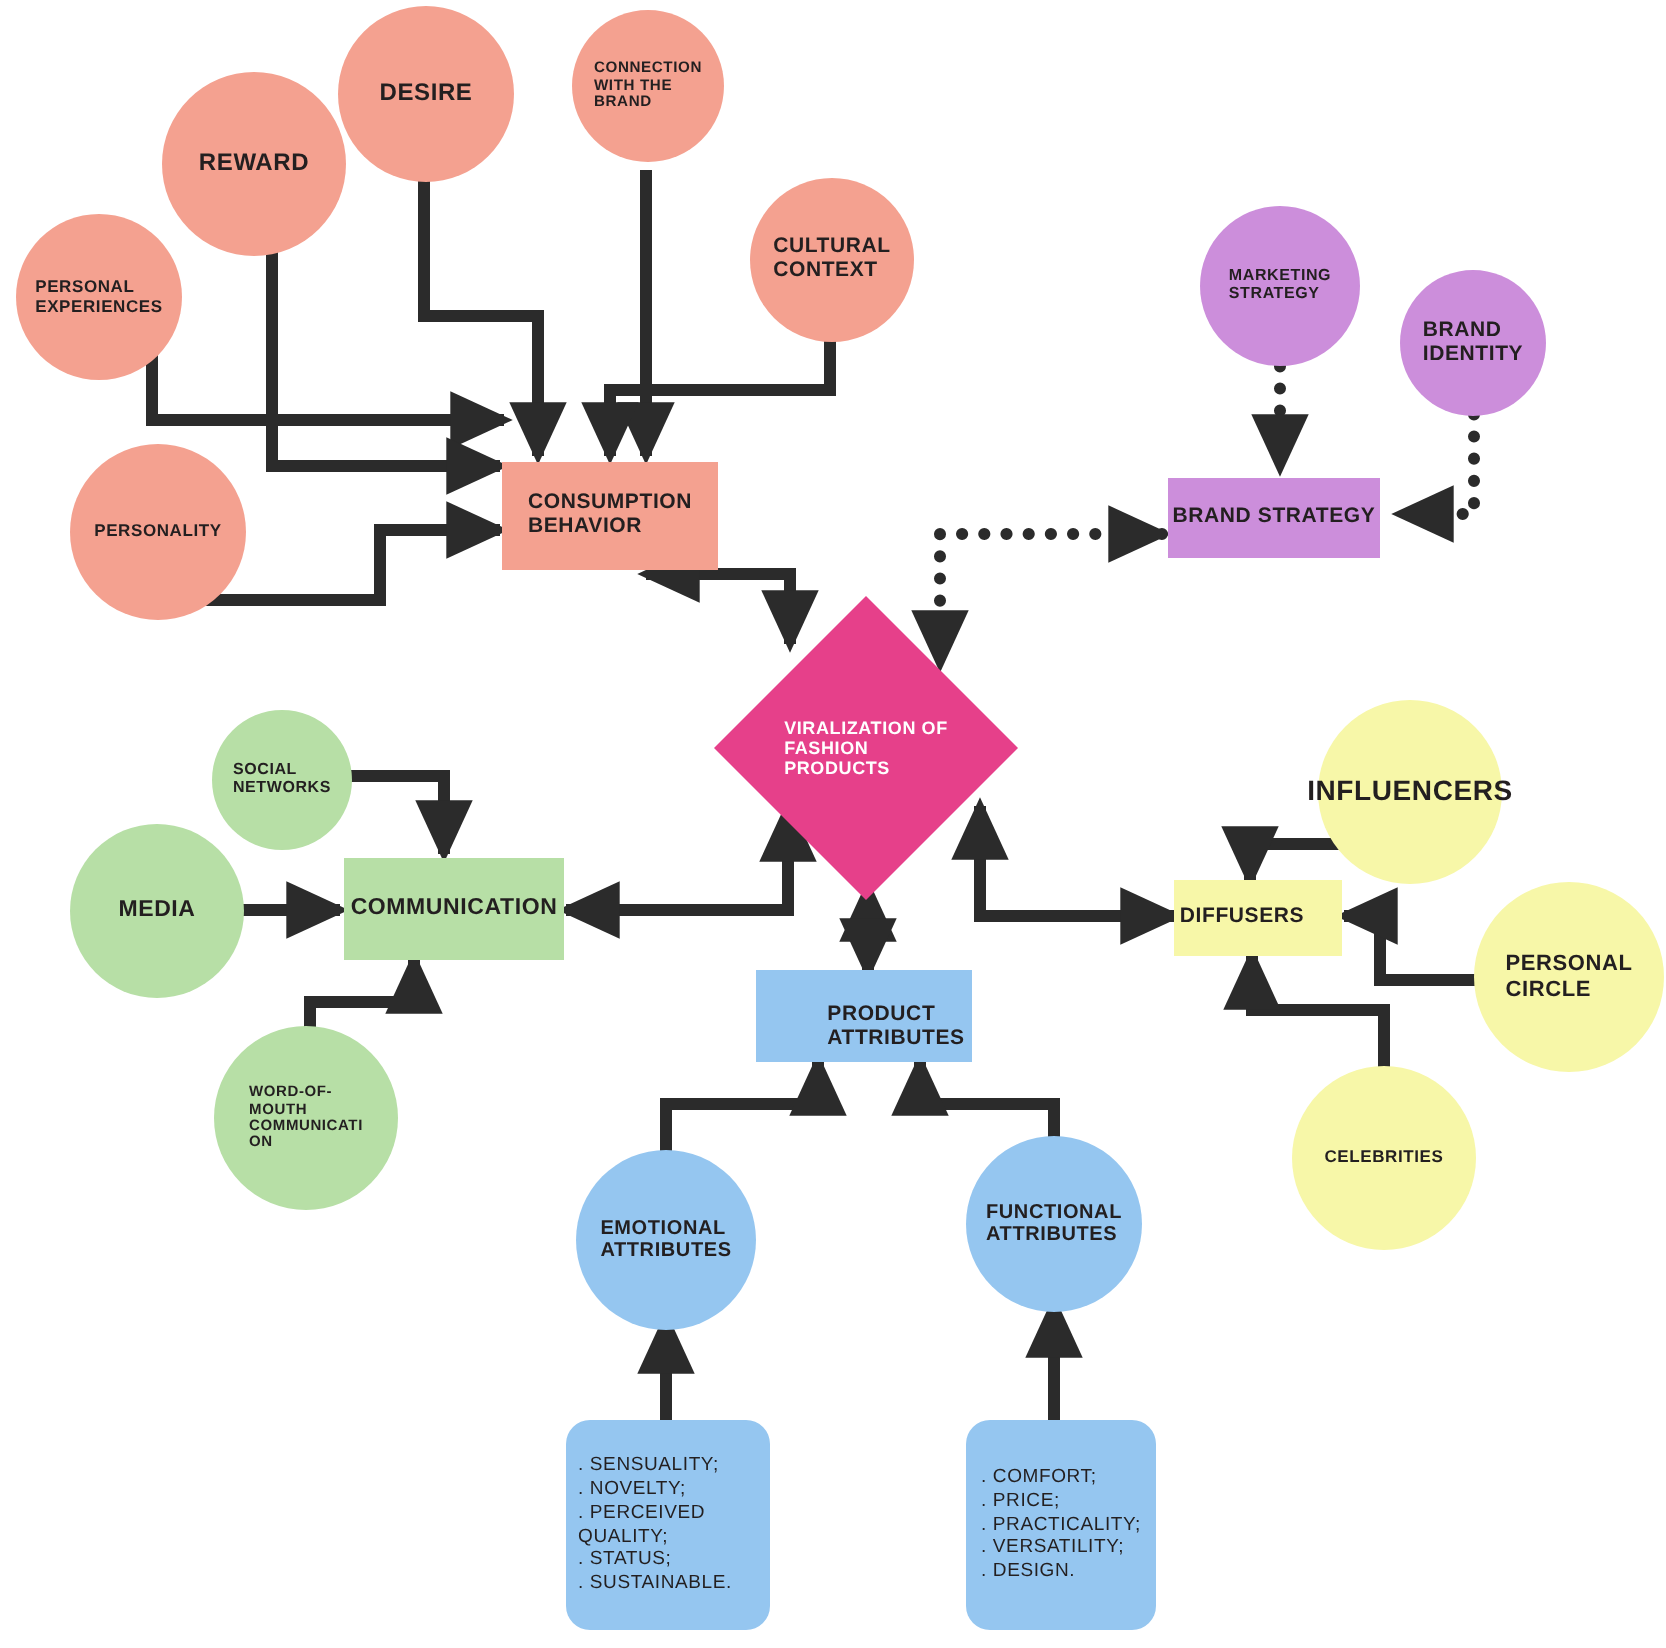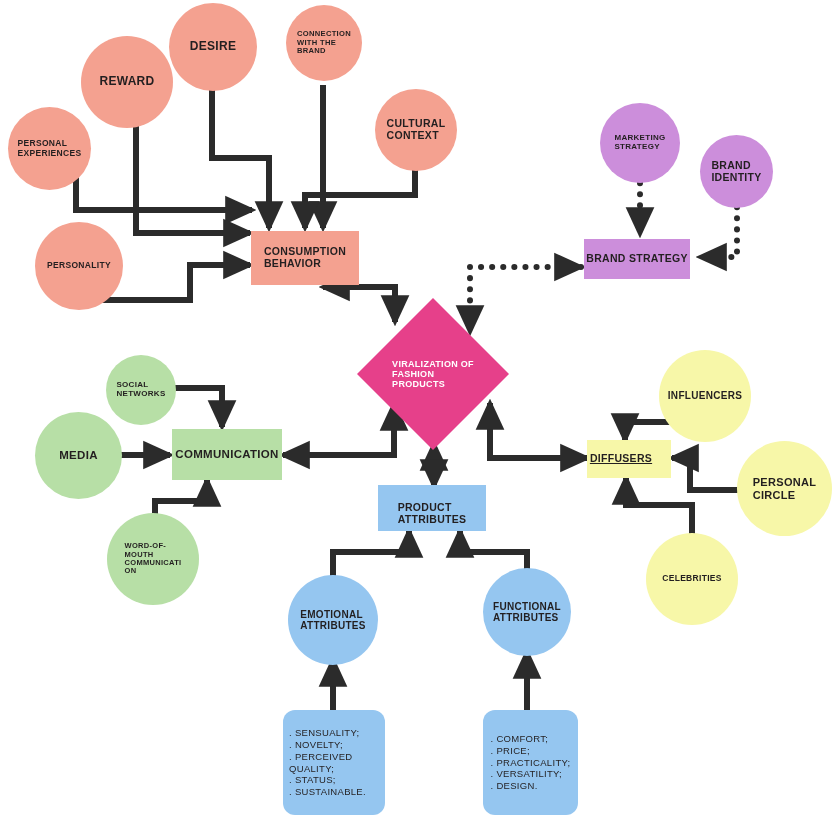--- a/index.html
+++ b/index.html
@@ -127,34 +127,34 @@
   <div class="shape circ" style="left:107px;top:513px;width:92px;height:92px;background:#B7DFA6;"></div>
   <div class="node-label" style="left:107px;top:513px;width:92px;height:92px;font-size:7.5px;">WORD-OF-
 MOUTH
 COMMUNICATI
 ON</div>
 
   <div class="shape" style="left:172px;top:429px;width:110px;height:51px;background:#B7DFA6;"></div>
   <div class="node-label" style="left:172px;top:429px;width:110px;height:51px;font-size:11.5px;">COMMUNICATION</div>
 
   <div class="shape circ" style="left:659px;top:350px;width:92px;height:92px;background:#F7F7A8;"></div>
-  <div class="node-label" style="left:659px;top:350px;width:92px;height:92px;font-size:10px;">INFLUENCERS</div>
+  <div class="node-label" style="left:659px;top:350px;width:92px;height:92px;font-size:14px;">INFLUENCERS</div>
 
   <div class="shape circ" style="left:737px;top:441px;width:95px;height:95px;background:#F7F7A8;"></div>
   <div class="node-label" style="left:737px;top:441px;width:95px;height:95px;font-size:11px;">PERSONAL
 CIRCLE</div>
 
   <div class="shape circ" style="left:646px;top:533px;width:92px;height:92px;background:#F7F7A8;"></div>
   <div class="node-label" style="left:646px;top:533px;width:92px;height:92px;font-size:8.5px;">CELEBRITIES</div>
 
   <div class="shape" style="left:587px;top:440px;width:84px;height:38px;background:#F7F7A8;"></div>
-  <div class="node-label" style="left:587px;top:440px;width:68px;height:38px;font-size:10.5px;text-decoration:underline;">DIFFUSERS</div>
+  <div class="node-label" style="left:587px;top:440px;width:68px;height:38px;font-size:10.5px;">DIFFUSERS</div>
 
   <div class="shape" style="left:378px;top:485px;width:108px;height:46px;background:#95C6F0;"></div>
-  <div class="node-label" style="left:378px;top:485px;width:108px;height:58px;font-size:10.5px;">PRODUCT
+  <div class="node-label" style="left:378px;top:485px;width:108px;height:58px;font-size:10.5px;padding-left:16px;">PRODUCT
 ATTRIBUTES</div>
 
   <div class="shape circ" style="left:288px;top:575px;width:90px;height:90px;background:#95C6F0;"></div>
   <div class="node-label" style="left:288px;top:575px;width:90px;height:90px;font-size:10px;">EMOTIONAL
 ATTRIBUTES</div>
 
   <div class="shape circ" style="left:483px;top:568px;width:88px;height:88px;background:#95C6F0;"></div>
   <div class="node-label" style="left:483px;top:568px;width:88px;height:88px;font-size:10px;">FUNCTIONAL
 ATTRIBUTES</div>
 

